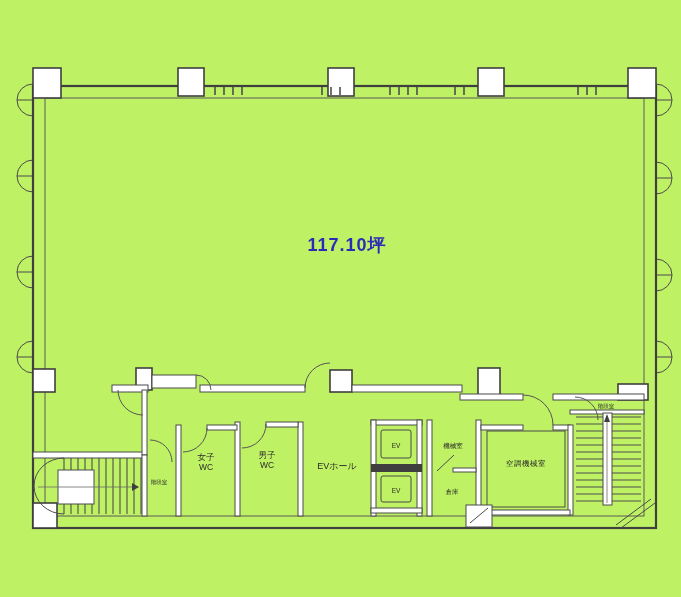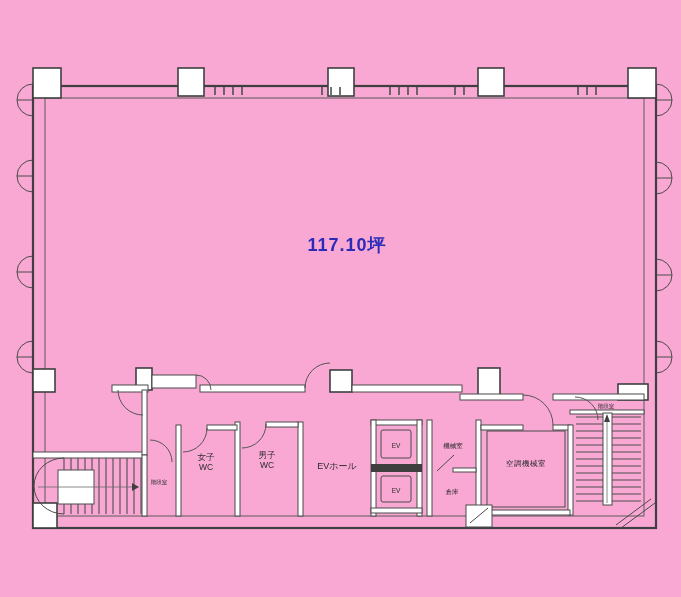--- a/index.html
+++ b/index.html
@@ -5,21 +5,21 @@
   html, body {
     margin: 0;
     padding: 0;
     background: #ffffff;
     font-family: "Liberation Sans", sans-serif;
   }
   .stage {
     position: relative;
     width: 681px;
     height: 597px;
-    background: #f9a8d4;
+    background: #bef264;
     overflow: hidden;
   }
   svg { position: absolute; left: 0; top: 0; }
   .w    { fill: #ffffff; stroke: #4a4a4a; stroke-width: 1; }
   .col  { fill: #ffffff; stroke: #3f3f3f; stroke-width: 1.6; }
   .ln   { stroke: #4a4a4a; stroke-width: 1; fill: none; }
   .thin { stroke: #6a6a6a; stroke-width: 0.8; fill: none; }
   .arc  { stroke: #555555; stroke-width: 1; fill: none; }
   .dark { fill: #3f3f3f; stroke: none; }
   .tread { stroke: #4e4e4e; stroke-width: 1.1; }

